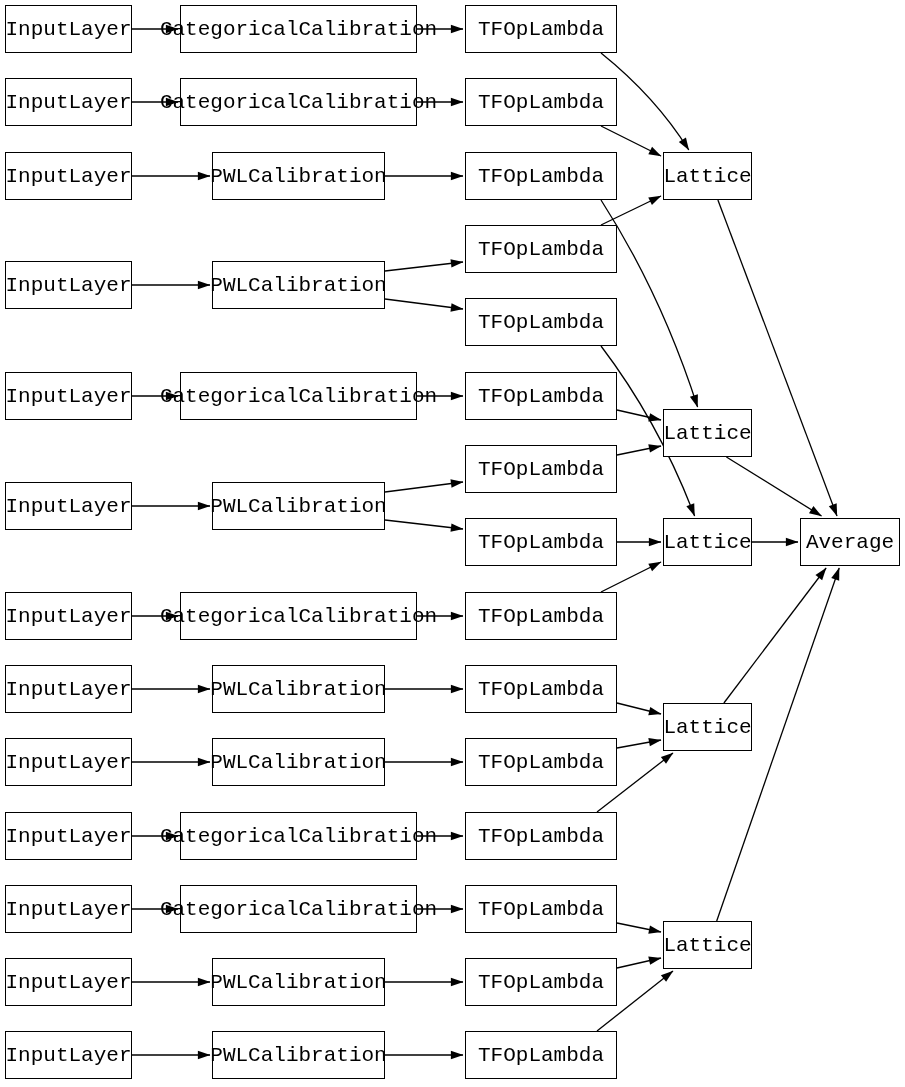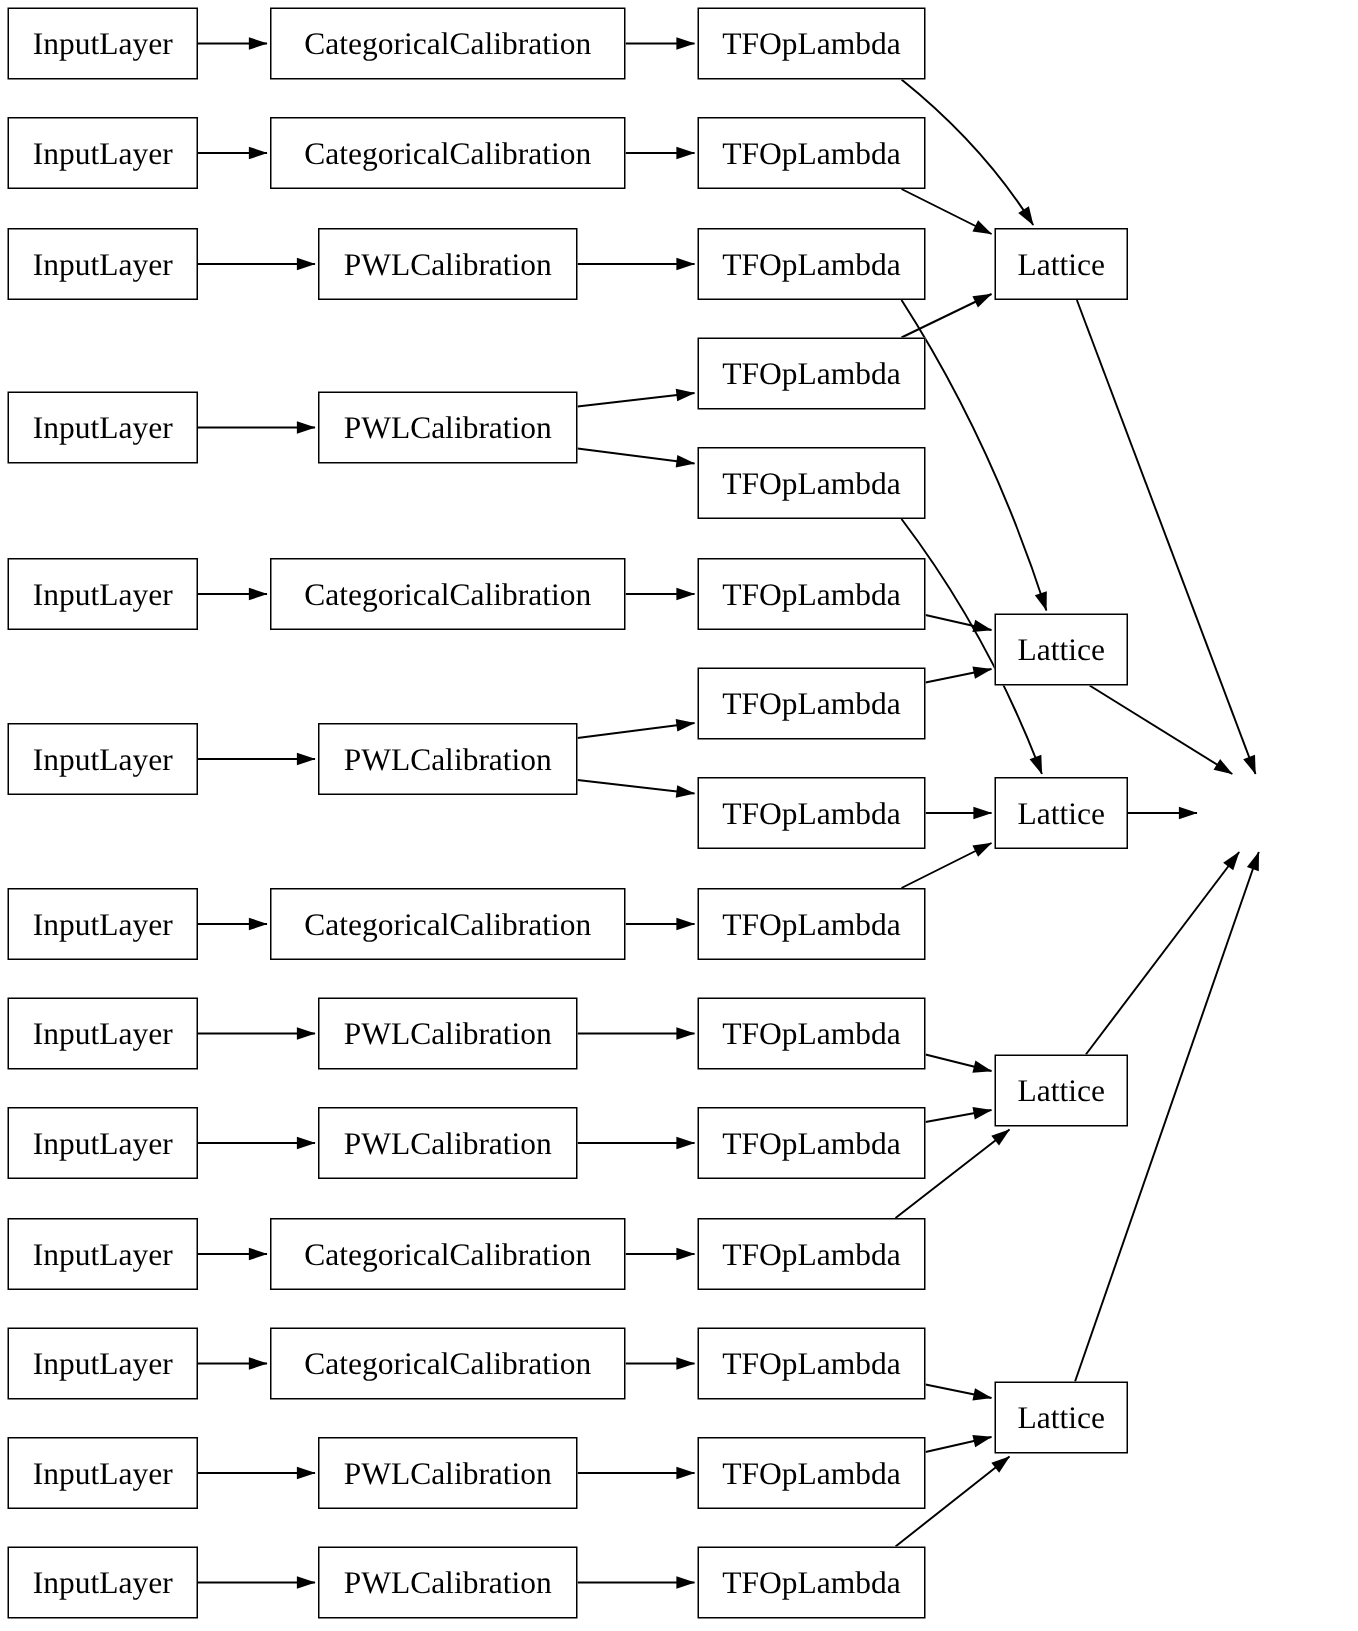--- a/index.html
+++ b/index.html
@@ -1,18 +1,18 @@
 <!DOCTYPE html>
 <html><head>
 <meta charset="utf-8">
 <style>
   html,body{margin:0;padding:0;background:#ffffff;}
   .diagram{
     position:relative;
-    font-family:Liberation Serif, serif;
+    font-family:Liberation Mono, monospace;
     overflow:hidden;
   }
   .diagram svg{position:absolute;left:0;top:0;display:block;}
   .node{
     position:absolute;
     box-sizing:border-box;
     display:flex;align-items:center;justify-content:center;
     white-space:nowrap;
     font-size:21px;line-height:1;
     border:1.6px solid var(--stroke);
@@ -118,13 +118,14 @@
     <div class="node" style="left: 212px; top: 958px; width: 173px; height: 48px;">PWLCalibration</div>
     <div class="node" style="left: 465px; top: 958px; width: 152px; height: 48px;">TFOpLambda</div>
     <div class="node" style="left: 5px; top: 1031px; width: 127px; height: 48px;">InputLayer</div>
     <div class="node" style="left: 212px; top: 1031px; width: 173px; height: 48px;">PWLCalibration</div>
     <div class="node" style="left: 465px; top: 1031px; width: 152px; height: 48px;">TFOpLambda</div>
     <div class="node" style="left: 663px; top: 152px; width: 89px; height: 48px;">Lattice</div>
     <div class="node" style="left: 663px; top: 409px; width: 89px; height: 48px;">Lattice</div>
     <div class="node" style="left: 663px; top: 518px; width: 89px; height: 48px;">Lattice</div>
     <div class="node" style="left: 663px; top: 703px; width: 89px; height: 48px;">Lattice</div>
     <div class="node" style="left: 663px; top: 921px; width: 89px; height: 48px;">Lattice</div>
+    <div class="node" style="left: 800px; top: 518px; width: 100px; height: 48px;">Average</div>
   </div>
 
 </body></html>

